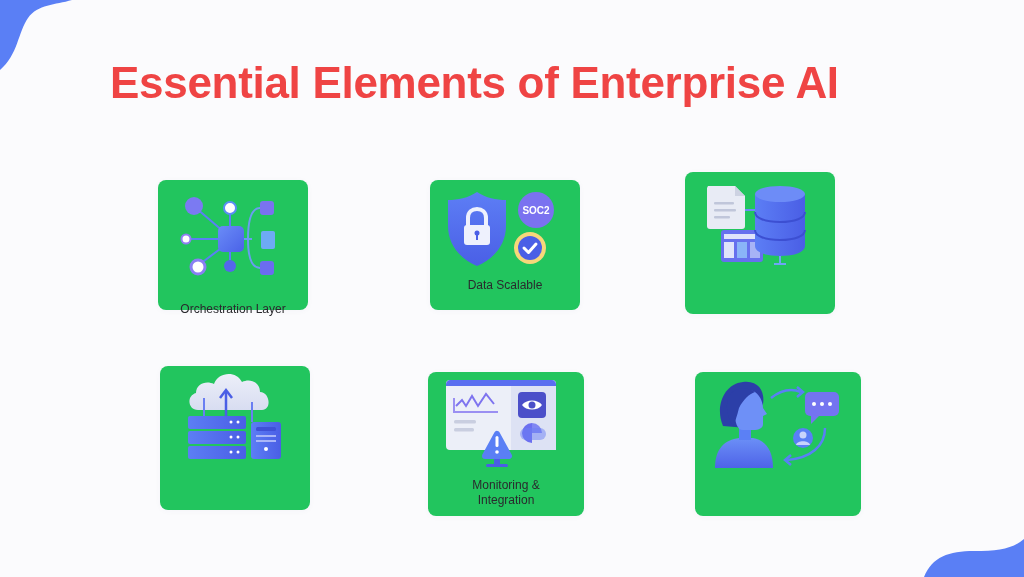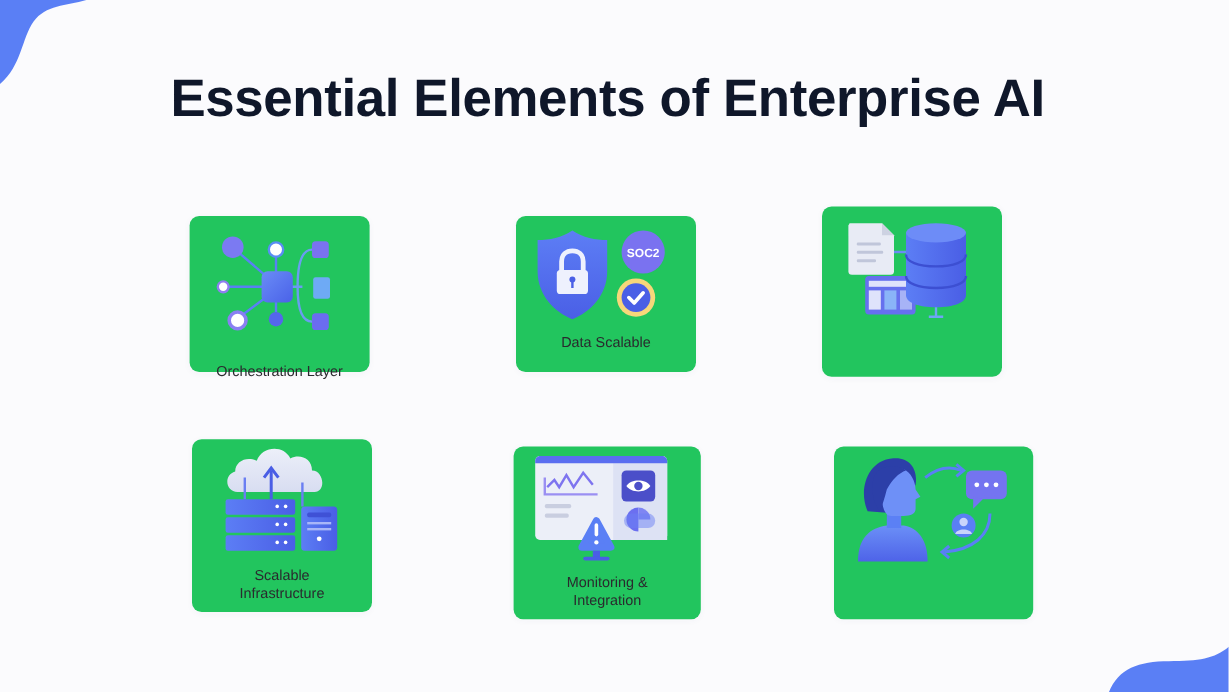--- a/index.html
+++ b/index.html
@@ -10,24 +10,23 @@
     position: relative;
   }
   .blob { position: absolute; }
   .blob-tl { left: 0; top: 0; }
   .blob-br { right: 0; bottom: 0; }
   .title {
     position: absolute;
     left: 110px; top: 58px;
     font-size: 44px;
     font-weight: 700;
-    color: #0f172a;
+    color: #ef4444;
     letter-spacing: -0.3px;
     white-space: nowrap;
-    margin-left: 32px;
   }
   .card {
     position: absolute;
     background: #22c55e;
     border-radius: 8px;
     box-shadow: 0 1px 6px rgba(60, 70, 120, 0.035);
   }
   .card svg { position: absolute; }
   .card .label {
     position: absolute;
@@ -158,24 +157,20 @@
     <circle cx="47" cy="67" r="1.5" fill="#fff"></circle>
       <circle cx="54" cy="67" r="1.5" fill="#fff"></circle>
     <circle cx="47" cy="82" r="1.5" fill="#fff"></circle>
       <circle cx="54" cy="82" r="1.5" fill="#fff"></circle>
     <rect x="67" y="52" width="30" height="37" rx="3" fill="url(#g4)"></rect>
     <rect x="72" y="57" width="20" height="4" rx="1.5" fill="#3f51d6"></rect>
     <rect x="72" y="65" width="20" height="2" fill="#a9b6f8"></rect>
     <rect x="72" y="70" width="20" height="2" fill="#a9b6f8"></rect>
     <circle cx="82" cy="79" r="2" fill="#fff"></circle>
   </svg>
-  <div class="label" style="top:106px;">
-    <div>Scalable</div>
-    <div>Infrastructure</div>
-  </div>
 </div>
 
 <div class="card" style="left:428px; top:372px; width:156px; height:144px;">
   <svg style="left:16px; top:6px;" width="116" height="94" viewBox="0 0 116 94">
     <rect x="2" y="2" width="110" height="70" rx="4" fill="#eceff8"></rect>
     <rect x="67" y="8" width="45" height="64" fill="#dde2f4"></rect>
     <path d="M2 6 C2 4 4 2 6 2 L108 2 C110 2 112 4 112 6 L112 8 L2 8 Z" fill="#5a6ef0"></path>
     <path d="M10 20 L10 34 L54 34" stroke="#9a8ff2" stroke-width="2" fill="none"></path>
     <path d="M12 28 L18 22 L22 28 L28 18 L34 28 L42 16 L50 26" stroke="#7e74ef" stroke-width="2" fill="none"></path>
     <rect x="10" y="42" width="22" height="3.5" rx="1.5" fill="#c9cee0"></rect>

